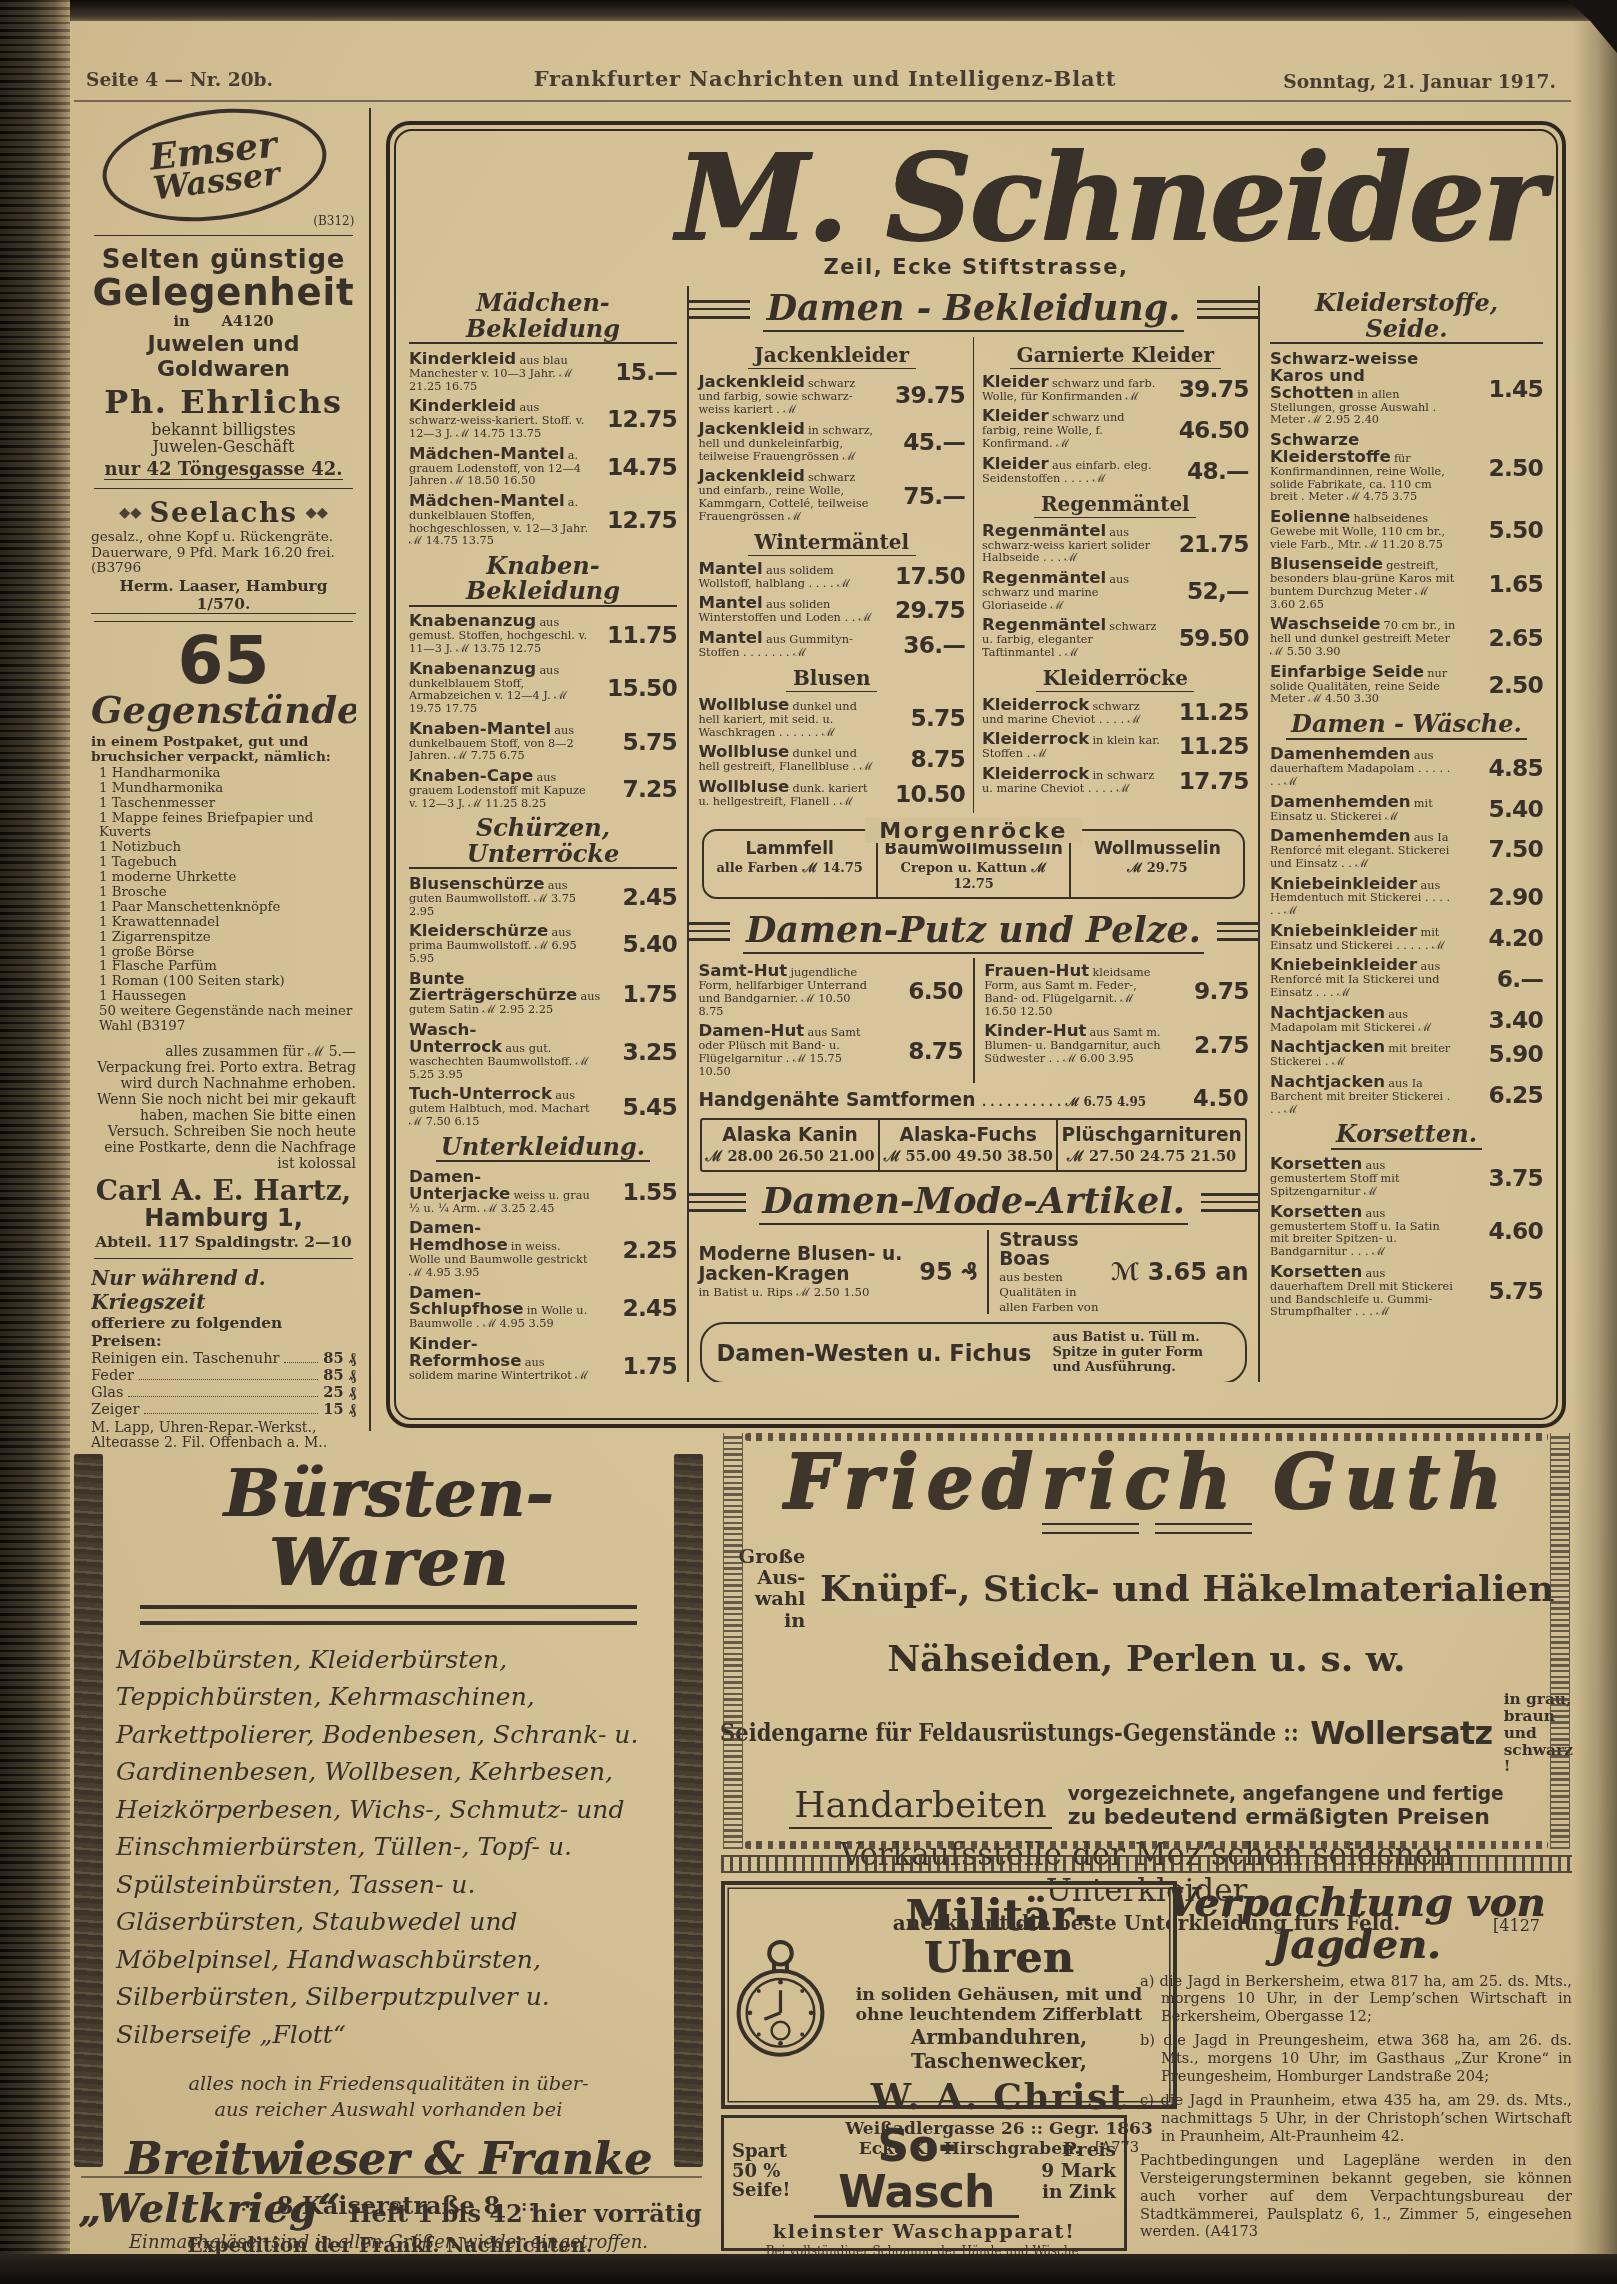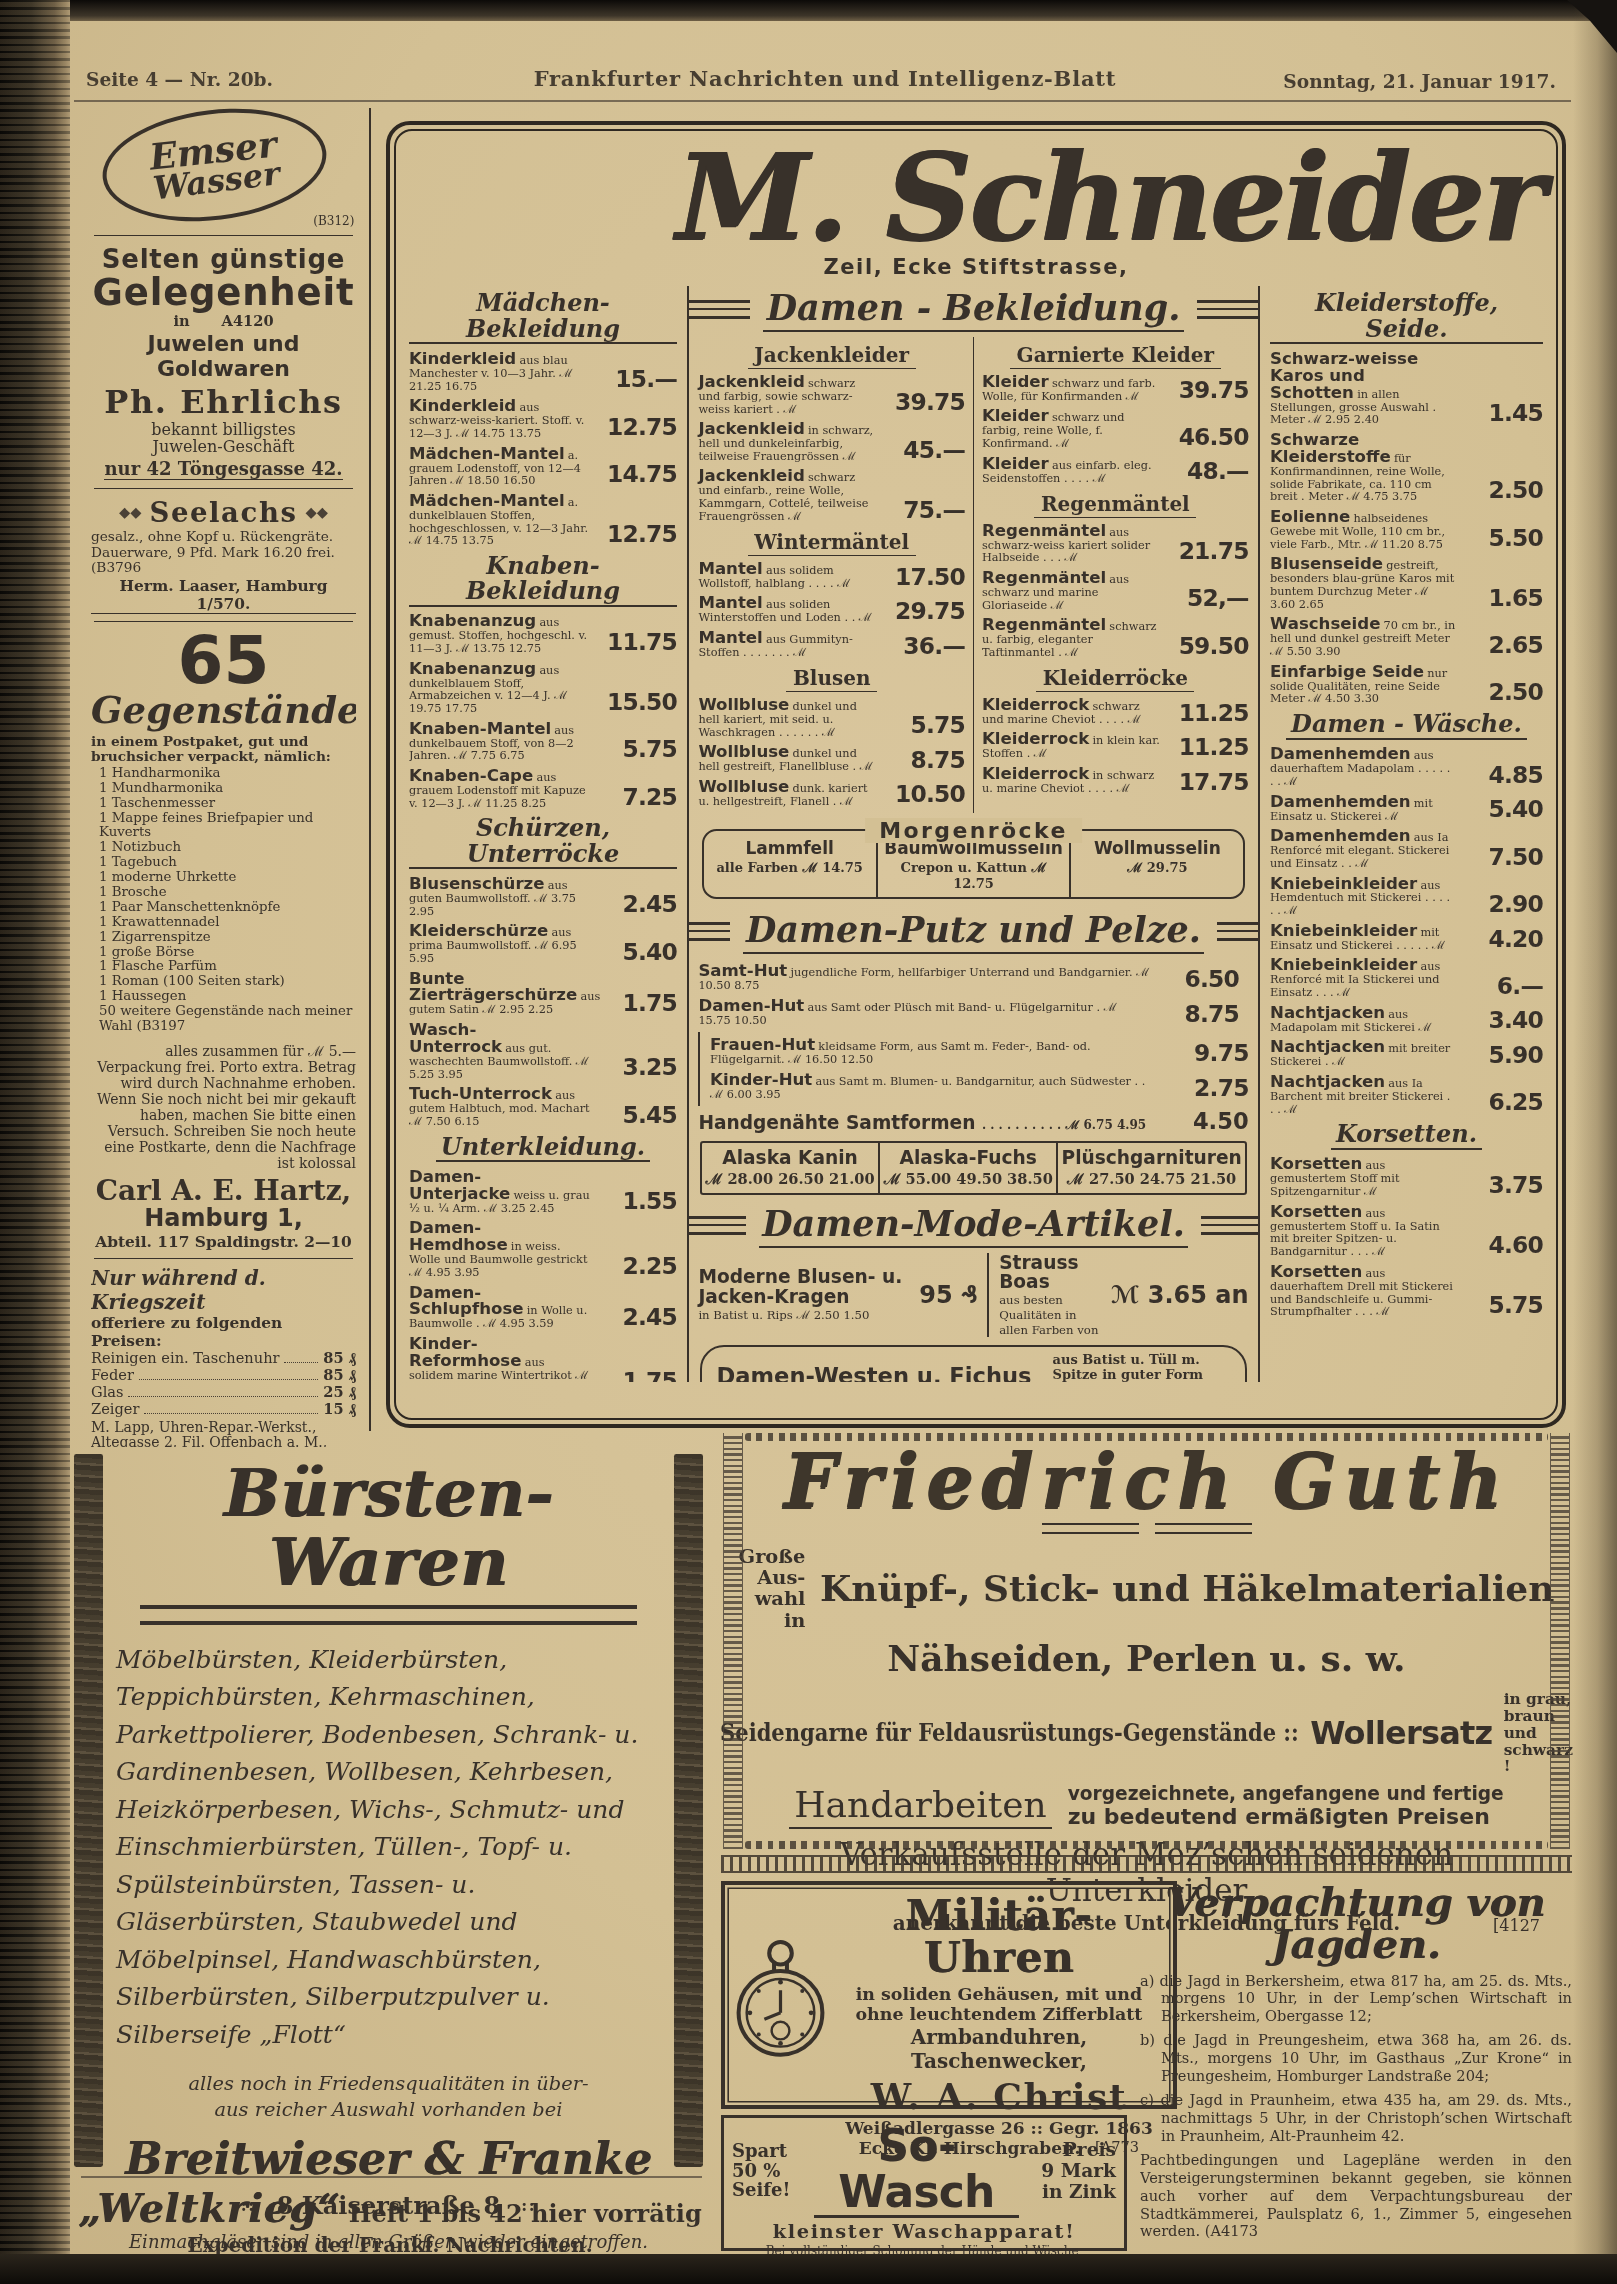--- a/index.html
+++ b/index.html
@@ -74,41 +74,41 @@
     text-shadow:1.6px 0 0 currentColor,0 0.8px 0 currentColor;}
   .sch-sub{text-align:center;font-weight:bold;font-size:21px;letter-spacing:1.6px;font-family:"DejaVu Sans",sans-serif;margin:0 0 6.5px;}
   .sch-cols{display:flex;height:1096px;}
   .sch-c1{width:268px;padding-right:9.7px;border-right:2.4px solid var(--ink);overflow:hidden;}
   .sch-c2{flex:1;padding:0 9.7px;overflow:hidden;}
   .sch-c3{width:273px;padding-left:9.7px;border-left:2.4px solid var(--ink);overflow:hidden;}
   .shead{text-align:center;margin:4.9px 0 6.5px;}
   .shead>span{font-style:italic;font-weight:bold;font-size:24px;border-bottom:2.4px solid var(--ink);padding:0 4.9px 1.6px;display:inline-block;line-height:1.05;}
   .subhead{text-align:center;margin:6.5px 0 3.2px;}
   .subhead>span{font-weight:bold;font-size:20px;border-bottom:1.6px solid var(--ink);padding:0 6.5px 0.8px;display:inline-block;}
-  .pi{display:flex;align-items:flex-end;gap:17px;margin:4.9px 0;}
+  .pi{display:flex;align-items:center;gap:17px;margin:4.9px 0;}
   .pit{flex:1;font-size:11.3px;line-height:1.13;}
   .pin{font-size:16.6px;font-weight:bold;font-family:"DejaVu Sans","Liberation Sans",sans-serif;margin-right:3.2px;line-height:1.02;}
   .pid{font-size:11.3px;}
   .pip{width:70px;text-align:right;font-weight:bold;font-size:23.4px;font-family:"DejaVu Sans",sans-serif;letter-spacing:-0.8px;}
   .big-head{display:flex;align-items:center;justify-content:center;gap:13px;margin:1.6px 0 4.9px;}
   .big-head .bh{font-style:italic;font-weight:bold;font-size:35px;border-bottom:2.4px solid var(--ink);padding:0 3.2px 1.6px;white-space:nowrap;}
   .bars{width:65px;height:13px;border-top:3.2px solid var(--ink);border-bottom:3.2px solid var(--ink);position:relative;flex:0 0 auto;}
   .bars::after{content:"";position:absolute;left:0;right:0;top:50%;margin-top:-1.6px;border-top:2.4px solid var(--ink);}
   .c2-subs{display:flex;}
   .c2-subL{flex:1;padding-right:8px;border-right:1.6px solid var(--ink);}
   .c2-subR{flex:1;padding-left:8px;}
   .mr{position:relative;border:2.4px solid var(--ink);border-radius:14.6px;margin:16px 3.2px 9.7px;}
   .mr-title{position:absolute;top:-13.7px;left:50%;transform:translateX(-50%);background:var(--paper);
     padding:0 14.6px;font-weight:bold;font-size:22px;font-family:"DejaVu Sans",sans-serif;letter-spacing:2.4px;white-space:nowrap;}
   .mr-cells{display:flex;}
   .mr-cell{flex:1;text-align:center;padding:6.5px 6.5px 6.5px;}
   .mr-cell+.mr-cell{border-left:2.4px solid var(--ink);}
   .mr-cell b{display:block;font-size:17px;font-family:"DejaVu Sans",sans-serif;}
   .mr-cell span{font-size:13px;font-weight:bold;}
-  .putz{display:flex;flex-direction:column;}
+  .putz{display:flex;}
   .putz-col{flex:1;}
   .putz-col+.putz-col{border-left:2.4px solid var(--ink);padding-left:9.7px;}
   .putz-col:first-child{padding-right:9.7px;}
   .samt{display:flex;align-items:baseline;gap:6.5px;margin:1.6px 0 6.5px;}
   .samt .sname{font-weight:bold;font-size:18.6px;font-family:"DejaVu Sans",sans-serif;white-space:nowrap;}
   .samt .sdesc{flex:1;font-size:12px;font-weight:bold;overflow:hidden;white-space:nowrap;}
   .samt .sprice{font-weight:bold;font-size:22.6px;font-family:"DejaVu Sans",sans-serif;}
   .fur{display:flex;border:2.4px solid var(--ink);border-radius:3.2px;margin:3.2px 1.6px 8px;}
   .fur-cell{flex:1;text-align:center;padding:4.9px 3.2px;}
   .fur-cell+.fur-cell{border-left:2.4px solid var(--ink);}

